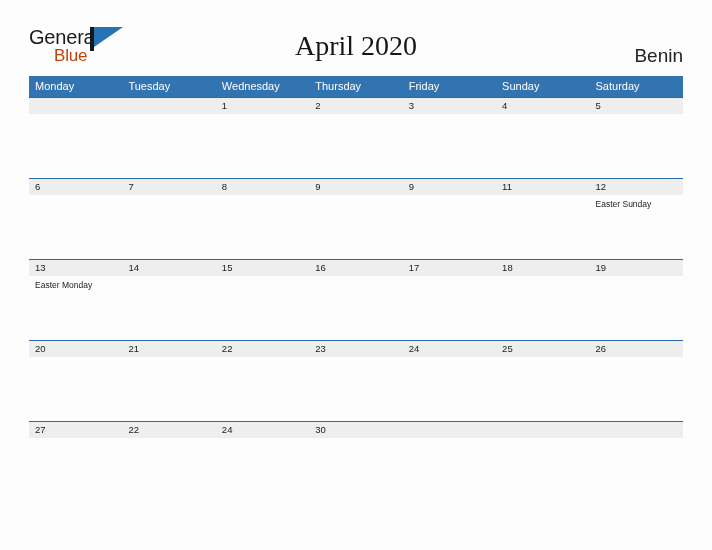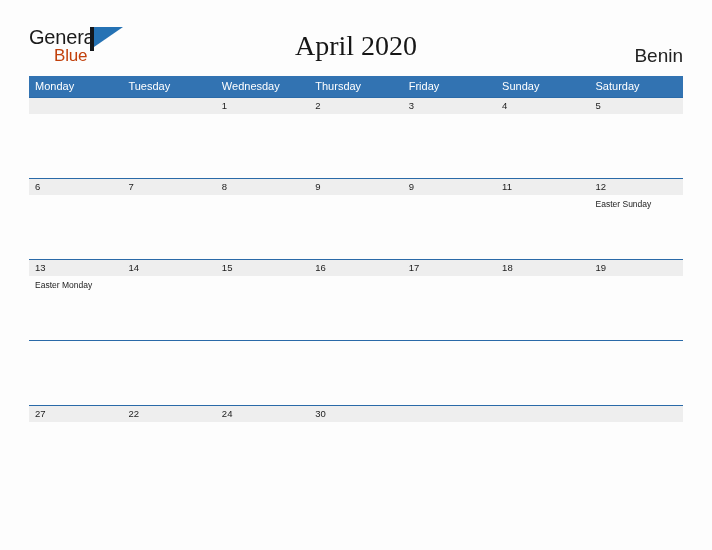--- a/index.html
+++ b/index.html
@@ -251,20 +251,29 @@
       <div class="cal-col event-text"></div>
       <div class="cal-col event-text"></div>
       <div class="cal-col event-text"></div>
       <div class="cal-col event-text"></div>
       <div class="cal-col event-text"></div>
       <div class="cal-col event-text"></div>
     </div>
   </div>
 
   <div class="week">
+    <div class="cal-row date-band">
+      <div class="cal-col date-num">20</div>
+      <div class="cal-col date-num">21</div>
+      <div class="cal-col date-num">22</div>
+      <div class="cal-col date-num">23</div>
+      <div class="cal-col date-num">24</div>
+      <div class="cal-col date-num">25</div>
+      <div class="cal-col date-num">26</div>
+    </div>
     <div class="cal-row event-band">
       <div class="cal-col event-text"></div>
       <div class="cal-col event-text"></div>
       <div class="cal-col event-text"></div>
       <div class="cal-col event-text"></div>
       <div class="cal-col event-text"></div>
       <div class="cal-col event-text"></div>
       <div class="cal-col event-text"></div>
     </div>
   </div>

